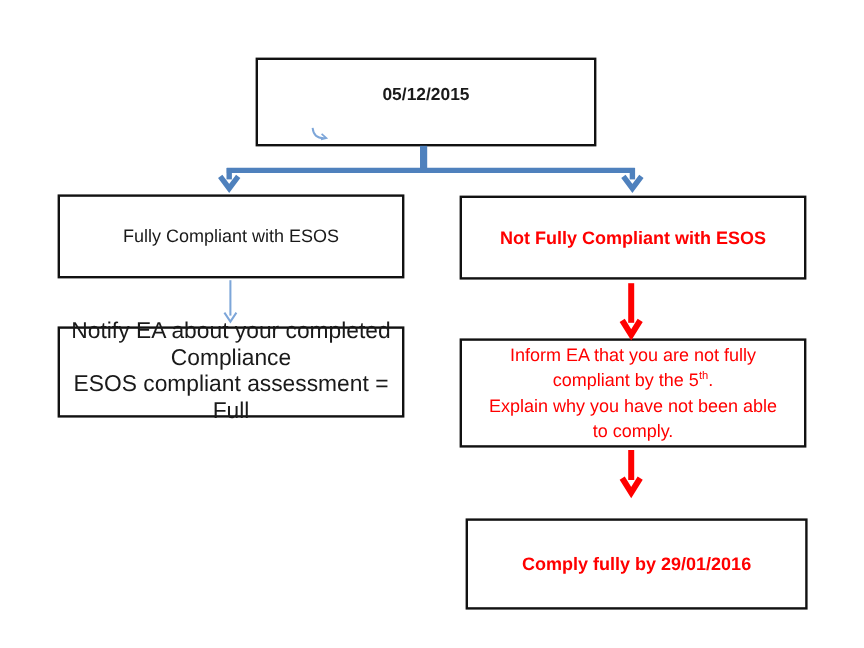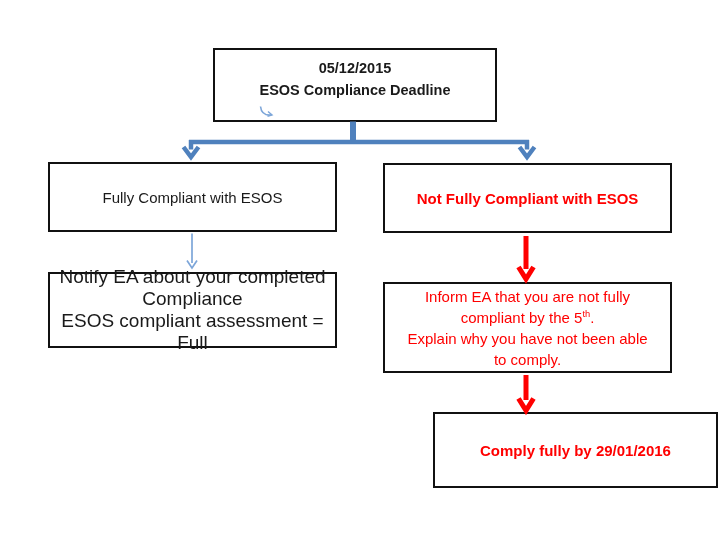--- a/index.html
+++ b/index.html
@@ -15,37 +15,36 @@
   }
   .box-deadline{left:213px;top:48px;width:284px;height:74px;
     font-weight:700;font-size:14.5px;line-height:22px;padding-bottom:12px;}
   .box-fully{left:48px;top:162px;width:289px;height:70px;font-size:15px;}
   .box-notfully{left:383px;top:163px;width:289px;height:70px;
     font-weight:700;font-size:15px;color:var(--red,#f00);}
   .box-notify{left:48px;top:272px;width:289px;height:76px;
     font-size:19px;line-height:22px;}
   .box-inform{left:383px;top:282px;width:289px;height:91px;
     font-size:15px;line-height:21px;color:var(--red,#f00);}
-  .box-comply{left:388px;top:412px;width:285px;height:76px;
-    font-weight:700;font-size:15px;color:var(--red,#f00);margin-left:45px;}
+  .box-comply{left:388px;top:432px;width:285px;height:76px;
+    font-weight:700;font-size:15px;color:var(--red,#f00);}
   sup{font-size:62%;vertical-align:super;line-height:0;text-align:right;}
   svg.overlay{position:absolute;left:0;top:0;width:720px;height:540px;
     pointer-events:none;}
   .stroke-blue{stroke:var(--blue,#4f81bd);fill:none;}
   .stroke-lightblue{stroke:var(--lightblue,#7da6d9);fill:none;}
   .stroke-red{stroke:var(--red,#ff0000);fill:none;}
 </style>
 </head>
 <body>
 
 <div class="stage">
 
   <div class="box box-deadline">
     <div>05/12/2015</div>
-    <div>ESOS Compliance Deadline</div>
   </div>
 
   <div class="box box-fully">
     <div>Fully Compliant with ESOS</div>
   </div>
   <div class="box box-notify">
     <div>Notify EA about your completed</div>
     <div>Compliance</div>
     <div>ESOS compliant assessment = Full</div>
   </div>

